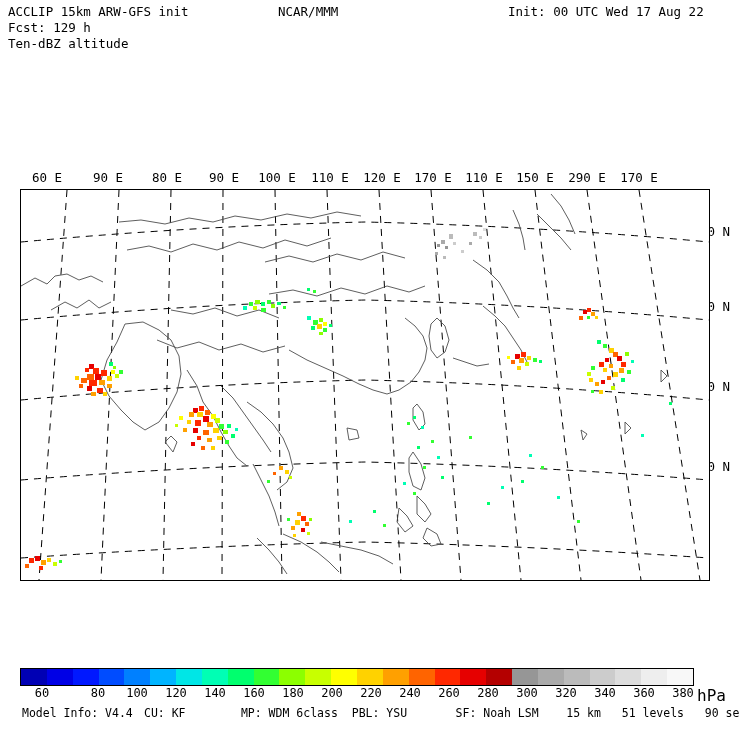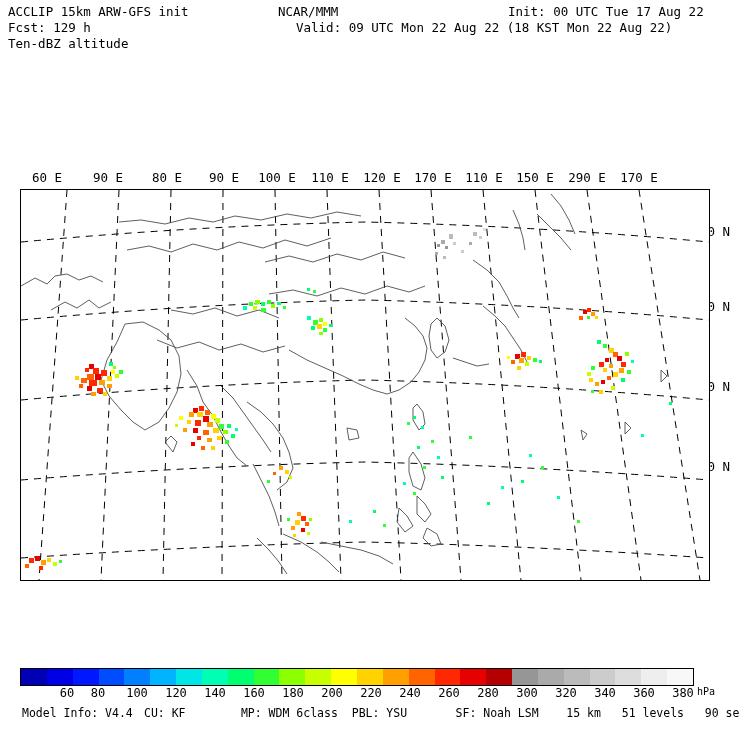--- a/index.html
+++ b/index.html
@@ -81,21 +81,21 @@
   .cbar-tick {
     position: absolute;
     font-size: 12px;
     transform: translateX(-50%);
     white-space: pre;
   }
   #cbar-unit {
     position: absolute;
     left: 697px;
     top: 686px;
-    font-size: 10px;
+    font-size: 16px;
     white-space: pre;
     text-align: center;
   }
 
   
   .foot {
     position: absolute;
     font-size: 11.5px;
     line-height: 14px;
     white-space: pre;
@@ -104,23 +104,22 @@
   #foot-r2 { left: 144px; top: 720px; }
   #foot-r1b { left: 144px; top: 706px; }
 </style>
 </head>
 <body>
 
 <div class="root">
 
   <div class="hdr" id="hdr-left">ACCLIP 15km ARW-GFS init</div>
   <div class="hdr" id="hdr-center">NCAR/MMM</div>
-  <div class="hdr" id="hdr-right">Init: 00 UTC Tue 17 Aug 22</div>
+  <div class="hdr" id="hdr-right">Init: 00 UTC Wed 17 Aug 22</div>
   <div class="hdr" id="hdr-l2">Fcst: 129 h</div>
-  <div class="hdr" id="hdr-c2">Valid: 09 UTC Mon 22 Aug 22 (18 KST Mon 22 Aug 22)</div>
   <div class="hdr" id="hdr-l3">Ten-dBZ altitude</div>
 
   <div class="lon-label" style="left:47px">60 E</div>
   <div class="lon-label" style="left:108px">90 E</div>
   <div class="lon-label" style="left:167px">80 E</div>
   <div class="lon-label" style="left:224px">90 E</div>
   <div class="lon-label" style="left:277px">100 E</div>
   <div class="lon-label" style="left:330px">110 E</div>
   <div class="lon-label" style="left:382px">120 E</div>
   <div class="lon-label" style="left:433px">170 E</div>
@@ -451,21 +450,21 @@
       <div class="cell" style="background: rgb(180, 0, 0);"></div>
       <div class="cell" style="background: rgb(150, 150, 150);"></div>
       <div class="cell" style="background: rgb(170, 170, 170);"></div>
       <div class="cell" style="background: rgb(187, 187, 187);"></div>
       <div class="cell" style="background: rgb(204, 204, 204);"></div>
       <div class="cell" style="background: rgb(221, 221, 221);"></div>
       <div class="cell" style="background: rgb(238, 238, 238);"></div>
       <div class="cell" style="background: rgb(248, 248, 248);"></div>
     </div>
   <div class="cbar-labels">
-    <div class="cbar-tick" style="left:67px">60</div>
+    <div class="cbar-tick" style="left:42px">60</div>
     <div class="cbar-tick" style="left:98px">80</div>
     <div class="cbar-tick" style="left:137px">100</div>
     <div class="cbar-tick" style="left:176px">120</div>
     <div class="cbar-tick" style="left:215px">140</div>
     <div class="cbar-tick" style="left:254px">160</div>
     <div class="cbar-tick" style="left:293px">180</div>
     <div class="cbar-tick" style="left:332px">200</div>
     <div class="cbar-tick" style="left:371px">220</div>
     <div class="cbar-tick" style="left:410px">240</div>
     <div class="cbar-tick" style="left:449px">260</div>

